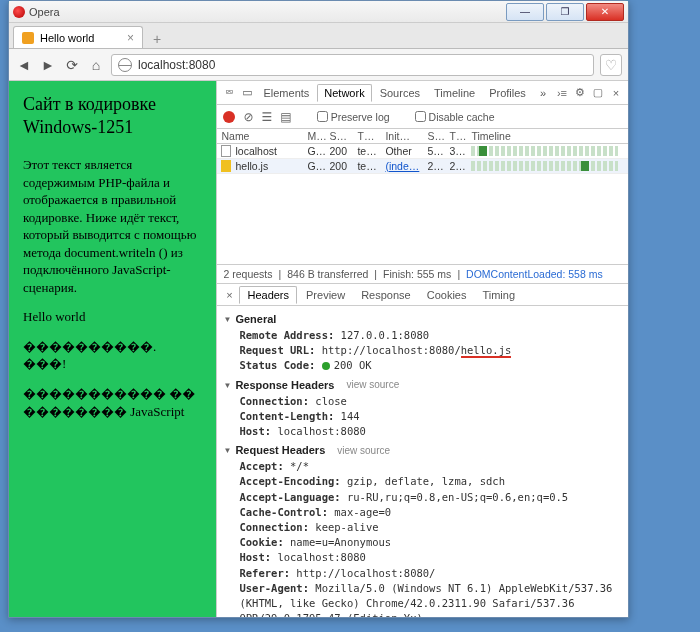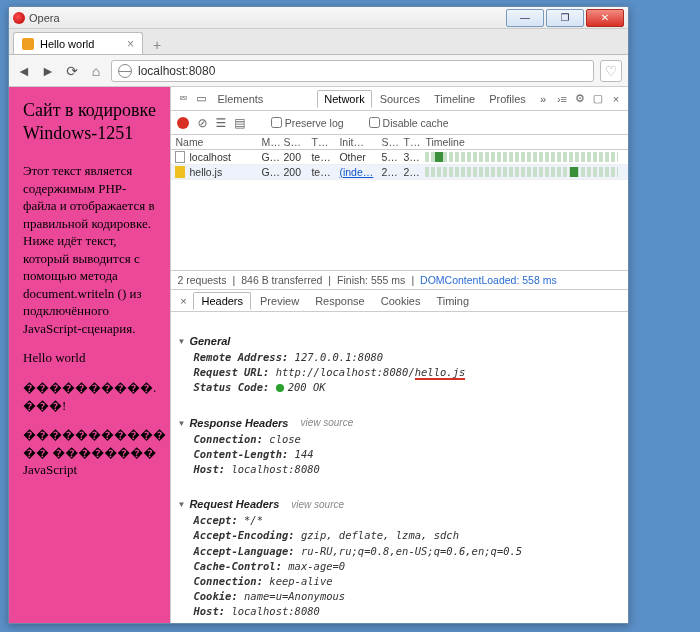--- a/index.html
+++ b/index.html
@@ -1,17 +1,17 @@
 <!DOCTYPE html>
 <html><head>
 <meta charset="utf-8">
 <style>
   * { box-sizing: border-box; margin: 0; padding: 0; }
   body { font-family: "Segoe UI", Tahoma, sans-serif; font-size: 12px; background: #5a8fc7; width: 700px; height: 632px; overflow: hidden; }
-  .window { position: absolute; left: 8px; top: 6px; width: 621px; height: 618px; background: #ec4899; border: 1px solid #6a8bb0; border-radius: 4px 4px 0 0; box-shadow: 0 2px 8px rgba(0,0,0,0.3); display: flex; flex-direction: column; }
+  .window { position: absolute; left: 8px; top: 0; width: 621px; height: 618px; background: #22c55e; border: 1px solid #6a8bb0; border-radius: 4px 4px 0 0; box-shadow: 0 2px 8px rgba(0,0,0,0.3); display: flex; flex-direction: column; }
   
   .titlebar { height: 22px; background: linear-gradient(#f7f7f7,#eaeaea); border-bottom: 1px solid #ccc; display: flex; align-items: center; padding: 0 4px; font-size: 11px; color: #444; }
   .titlebar .opera { display:flex; align-items:center; gap:4px; }
   .titlebar .opera-icon { width:12px; height:12px; background: radial-gradient(circle at 40% 40%, #ff4d4d, #b30000); border-radius:50%; }
   .winbtns { margin-left:auto; display:flex; }
   .winbtn { width:38px; height:18px; border:1px solid #7a9bc0; border-radius:2px; margin-left:2px; display:flex; align-items:center; justify-content:center; background:linear-gradient(#eef4fb,#d6e4f5); font-size:10px; color:#335; }
   .winbtn.close { background:linear-gradient(#f28b82,#d93025); color:#fff; border-color:#b02a20; }
   
   .tabstrip { height:26px; background:#e8e8e8; display:flex; align-items:flex-end; padding:0 4px; border-bottom:1px solid #bbb; }
   .tab { height:22px; background:#fff; border:1px solid #bbb; border-bottom:none; border-radius:3px 3px 0 0; display:flex; align-items:center; padding:0 8px; gap:6px; font-size:11px; min-width:130px; }
@@ -28,21 +28,21 @@
   
   .content { flex:1; display:flex; overflow:hidden; }
   .page { width:300px; padding:12px 14px; font-family: "Times New Roman", serif; font-size:13px; color:#000; overflow:auto; }
   .page h1 { font-size:18px; font-weight:normal; margin-bottom:18px; line-height:1.25; }
   .page p { margin-bottom:12px; line-height:1.35; }
   
   .devtools { flex:1; border-left:1px solid #ccc; display:flex; flex-direction:column; font-size:11px; color:#333; background:#fff; }
   .dt-tabs { height:24px; border-bottom:1px solid #ccc; display:flex; align-items:center; padding:0 4px; gap:2px; }
   .dt-tabs .ico { width:16px; height:16px; display:flex; align-items:center; justify-content:center; color:#666; }
   .dt-tabs .t { padding:2px 6px; color:#555; font-size:11px; }
-  .dt-tabs .t.active { border:1px solid #bbb; border-bottom-color:#fff; border-radius:2px 2px 0 0; background:#fff; color:#000;margin-left:46px; }
+  .dt-tabs .t.active { border:1px solid #bbb; border-bottom-color:#fff; border-radius:2px 2px 0 0; background:#fff; color:#000; }
   .dt-tabs .rest { margin-left:auto; display:flex; gap:2px; }
   .dt-toolbar { height:24px; border-bottom:1px solid #ccc; display:flex; align-items:center; padding:0 6px; gap:8px; }
   .dt-toolbar .rec { width:12px; height:12px; background:#d93025; border-radius:50%; }
   .dt-toolbar .ico { color:#666; font-size:12px; }
   .dt-toolbar label { display:flex; align-items:center; gap:3px; font-size:10.5px; color:#555;padding-left:17px; }
   .dt-toolbar input[type=checkbox] { width:11px; height:11px; }
   .dt-grid-head, .dt-row { display:grid; grid-template-columns: 86px 22px 28px 28px 42px 22px 22px 1fr; align-items:center; font-size:10.5px; padding:1px 4px; }
   .dt-grid-head { border-bottom:1px solid #ccc; color:#555; }
   .dt-grid-head span { overflow:hidden; text-overflow:ellipsis; white-space:nowrap; padding-right:16px; }
   .dt-row { border-bottom:1px solid #eee; }
@@ -54,21 +54,21 @@
   .dt-row .bar { height:10px; background:repeating-linear-gradient(90deg,#c8e0c8 0 4px, transparent 4px 6px); margin-right:6px; position:relative; }
   .dt-row .bar .mark { position:absolute; top:0; bottom:0; width:8px; background:#3a8f3a; }
   .dt-spacer { flex:0 0 90px; }
   .dt-status { height:20px; border-top:1px solid #ccc; border-bottom:1px solid #ccc; display:flex; align-items:center; padding:0 6px; gap:6px; font-size:10.5px; color:#555; }
   .dt-status .dcl { color:#2a6bd4; }
   .dt-subtabs { height:22px; border-bottom:1px solid #ccc; display:flex; align-items:center; padding:0 4px; gap:2px; }
   .dt-subtabs .st { padding:2px 7px; font-size:11px; color:#555; }
   .dt-subtabs .st.active { border:1px solid #bbb; border-bottom-color:#fff; border-radius:2px 2px 0 0; color:#000; }
   .dt-subtabs .xbtn { width:16px; text-align:center; color:#666; }
   .dt-details { flex:1; overflow:auto; padding:2px 6px 8px 6px; font-family: Menlo, Consolas, monospace; font-size:10.5px; line-height:1.45; color:#333; }
-  .dt-details .sec { margin-top:20px;font-style:italic; }
+  .dt-details .sec { margin-top:4px; }
   .dt-details .sechead { color:#222; font-family: "Segoe UI", sans-serif; font-size:11px; font-weight:bold; display:flex; align-items:center; gap:4px; }
   .dt-details .sechead::before { content:"▼"; font-size:8px; color:#666; }
   .dt-details .viewsrc { color:#888; font-weight:normal; margin-left:8px; font-family:"Segoe UI",sans-serif; font-size:10px; }
   .dt-details .kv { padding-left:16px; }
   .dt-details .k { font-weight:bold; }
   .dt-details .status-dot { display:inline-block; width:8px; height:8px; background:#2ca02c; border-radius:50%; margin-right:4px; vertical-align:middle; }
   .redline { border-bottom:2px solid #d93025; }
   .redoval { border:2px solid #d93025; border-radius:50%/60%; padding:0 2px; }
 </style>
 </head>

